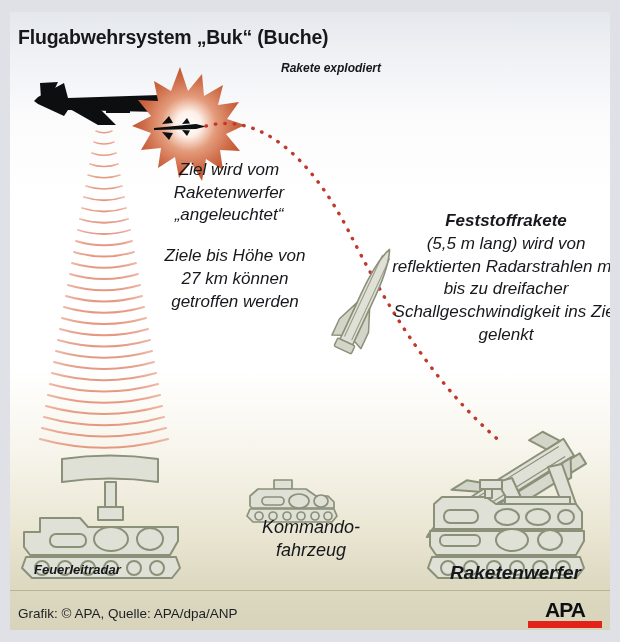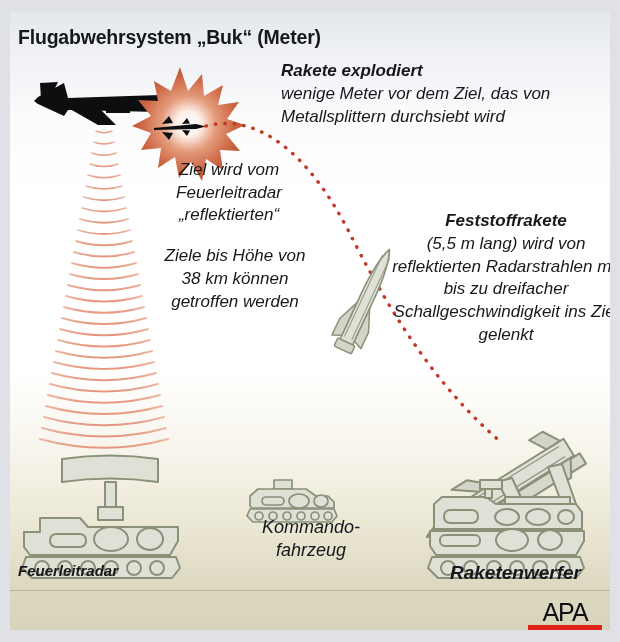--- a/index.html
+++ b/index.html
@@ -39,21 +39,21 @@
   }
 
   
   #scene{position:absolute;left:0;top:0;width:600px;height:618px;}
 
   
   .callout{position:absolute;font-style:italic;color:#16181c;}
 
   #co-explode{
     left:271px;top:48px;width:320px;
-    font-size:17px;line-height:1.34;
+    font-size:12px;line-height:1.34;
   }
   #co-explode .hd{font-weight:bold;display:block;}
 
   #co-target{
     left:128px;top:147px;width:182px;
     font-size:17px;line-height:1.33;text-align:center;
   }
   #co-target .hd{font-weight:normal;}
 
   #co-heights{
@@ -62,50 +62,50 @@
   }
 
   #co-rocket{
     left:382px;top:172px;width:228px;
     font-size:17px;line-height:1.34;text-align:center;
   }
   #co-rocket .hd{font-weight:bold;display:block;margin-top:26px;}
 
   
   .vlabel{position:absolute;color:#15171b;font-style:italic;}
-  #lbl-radar{left:8px;top:550px;font-size:15px;font-weight:bold;}
+  #lbl-radar{left:24px;top:550px;font-size:13px;font-weight:bold;}
   #lbl-command{left:236px;top:504px;width:130px;font-size:18px;text-align:center;line-height:1.3;}
   #lbl-launcher{left:440px;top:550px;font-size:19px;font-weight:bold;}
 
   
   #footline{
     position:absolute;left:0;top:578px;width:600px;height:1px;
     background:#b9b399;
   }
   #credit{
     position:absolute;left:8px;top:594px;
     font-size:13.5px;color:#1d1f23;
   }
   #apa{
     position:absolute;right:8px;top:588px;
     width:74px;text-align:center;
   }
   #apa .word{
-    font-size:25px;font-weight:normal;letter-spacing:-1px;
+    font-size:21px;font-weight:bold;letter-spacing:-1px;
     color:#0e0f11;line-height:0.96;
   }
   #apa .bar{height:7px;background:#e2231a;margin-top:1px;}
 </style>
 </head>
 <body>
 
 <div id="page">
   <div id="board">
 
-    <div id="title">Flugabwehrsystem „Buk“ (Meter)</div>
+    <div id="title">Flugabwehrsystem „Buk“ (Buche)</div>
 
     <svg id="scene" viewBox="0 0 600 618">
       <defs>
         <radialGradient id="boom" cx="50%" cy="50%" r="50%">
           <stop offset="0%" stop-color="#ffffff"></stop>
           <stop offset="22%" stop-color="#fdf0e9"></stop>
           <stop offset="48%" stop-color="#e49c7c"></stop>
           <stop offset="78%" stop-color="#cf6d4a"></stop>
           <stop offset="100%" stop-color="#c0552f"></stop>
         </radialGradient>
@@ -256,40 +256,40 @@
         <circle cx="461" cy="556" r="7"></circle>
         <circle cx="484" cy="556" r="7"></circle>
         <circle cx="507" cy="556" r="7"></circle>
         <circle cx="530" cy="556" r="7"></circle>
         <circle cx="553" cy="556" r="7"></circle>
       </g>
     </svg>
 
     <div class="callout" id="co-explode">
       <span class="hd">Rakete explodiert</span>
-      <span>wenige Meter vor dem Ziel, das von Metallsplittern durchsiebt wird</span>
     </div>
 
     <div class="callout" id="co-target">
-      <span class="hd">Ziel</span><span> wird vom Feuerleitradar „reflektierten“</span>
+      <span class="hd">Ziel</span><span> wird vom Raketenwerfer „angeleuchtet“</span>
     </div>
 
     <div class="callout" id="co-heights">
-      <span>Ziele bis Höhe von 38 km können getroffen werden</span>
+      <span>Ziele bis Höhe von 27 km können getroffen werden</span>
     </div>
 
     <div class="callout" id="co-rocket">
       <span class="hd">Feststoffrakete</span>
       <span>(5,5 m lang) wird von reflektierten Radarstrahlen mit bis zu dreifacher Schallgeschwindigkeit ins Ziel gelenkt</span>
     </div>
 
     <div class="vlabel" id="lbl-radar">Feuerleitradar</div>
     <div class="vlabel" id="lbl-launcher">Raketenwerfer</div>
     <div class="vlabel" id="lbl-command">Kommando-<br>fahrzeug</div>
 
     <div id="footline"></div>
+    <div id="credit">Grafik: © APA, Quelle: APA/dpa/ANP</div>
     <div id="apa">
       <div class="word">APA</div>
       <div class="bar"></div>
     </div>
 
   </div>
 </div>
 
 </body></html>

